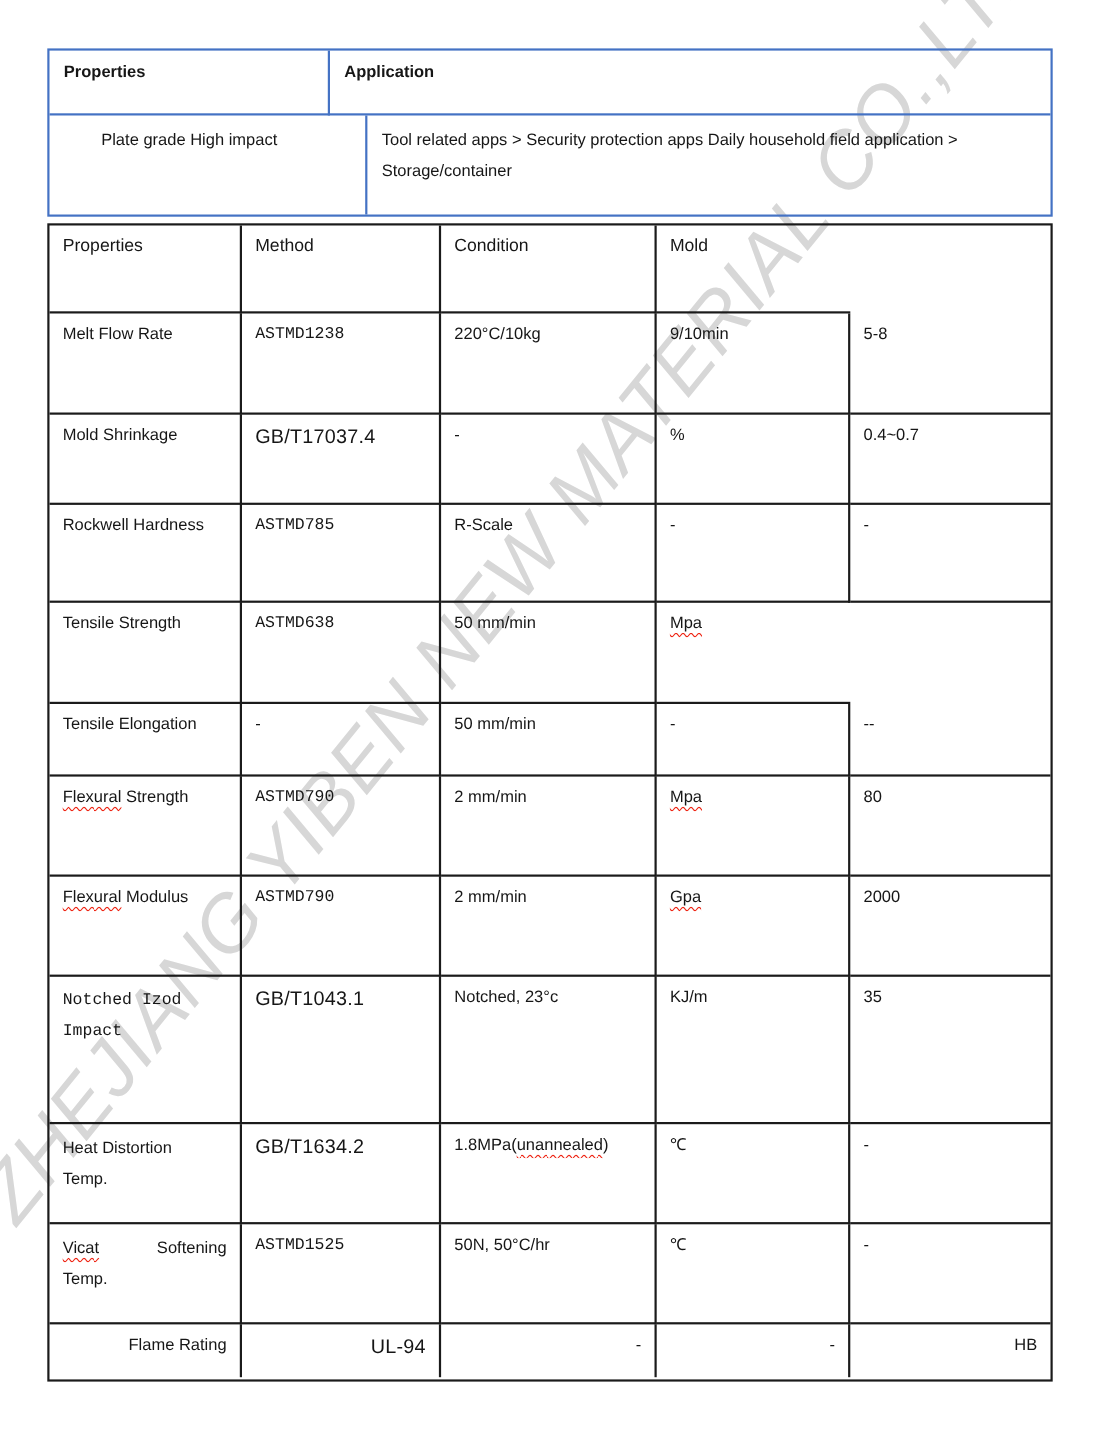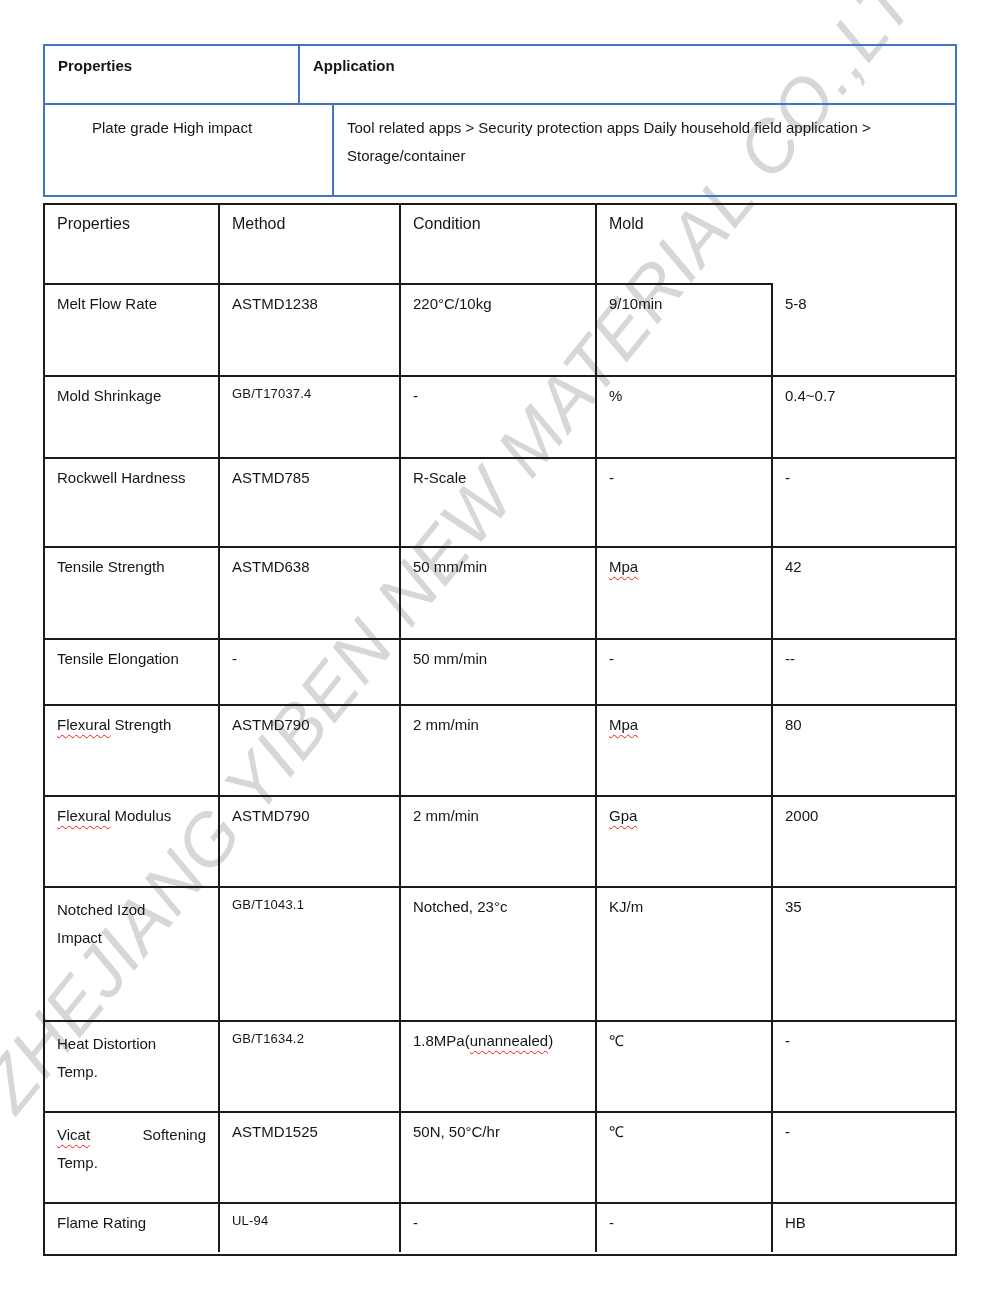--- a/index.html
+++ b/index.html
@@ -74,21 +74,21 @@
   
   .spec-tbl {
     left: 43px;
     top: 203px;
     width: 914px;
     height: 1053px;
     border: 2px solid #1b1b1b;
   }
   .spec-tbl .cell { border-right: 2px solid #1b1b1b; border-bottom: 2px solid #1b1b1b; }
   .spec-tbl .cell:last-child { border-right: none; }
-  .spec-tbl .row:last-child .cell { border-bottom: none; }
+  .spec-tbl .row:last-child .cell { border-bottom: none; text-align: right; }
   .spec-tbl .c1 { width: 175px; }
   .spec-tbl .c2 { width: 181px; }
   .spec-tbl .c3 { width: 196px; }
   .spec-tbl .c4 { width: 176px; }
   .spec-tbl .c5 { flex: 1; }
 
   .spec-tbl .r-head  { height: 80px; }
   .spec-tbl .r0  { height: 92px; }
   .spec-tbl .r1  { height: 82px; }
   .spec-tbl .r2  { height: 89px; }
@@ -96,22 +96,22 @@
   .spec-tbl .r4  { height: 66px; }
   .spec-tbl .r5  { height: 91px; }
   .spec-tbl .r6  { height: 91px; }
   .spec-tbl .r7  { height: 134px; }
   .spec-tbl .r8  { height: 91px; }
   .spec-tbl .r9  { height: 91px; }
   .spec-tbl .r10 { height: 48px; }
 
   .spec-tbl .r-head .cell { font-size: 16px; }
 
-  .serif { font-family: Liberation Sans, sans-serif; font-size: 15px; }
-  .small-code { font-size: 13px; letter-spacing: 0.2px; }
+  .serif { font-family: Liberation Mono, monospace; font-size: 15px; }
+  .small-code { font-size: 18px; letter-spacing: 0.2px; }
 
   .two-line div { line-height: 28px; }
   .jline {
     display: flex;
     justify-content: space-between;
     line-height: 28px;
   }
   .two-line .l2 { line-height: 28px; }
 
   .wavy {
@@ -172,21 +172,20 @@
     <div class="cell c3">R-Scale</div>
     <div class="cell c4">-</div>
     <div class="cell c5">-</div>
   </div>
 
   <div class="row r3">
     <div class="cell c1">Tensile Strength</div>
     <div class="cell c2 serif">ASTMD638</div>
     <div class="cell c3">50 mm/min</div>
     <div class="cell c4"><span class="wavy">Mpa</span></div>
-    <div class="cell c5">42</div>
   </div>
 
   <div class="row r4">
     <div class="cell c1">Tensile Elongation</div>
     <div class="cell c2">-</div>
     <div class="cell c3">50 mm/min</div>
     <div class="cell c4">-</div>
     <div class="cell c5">--</div>
   </div>
 

